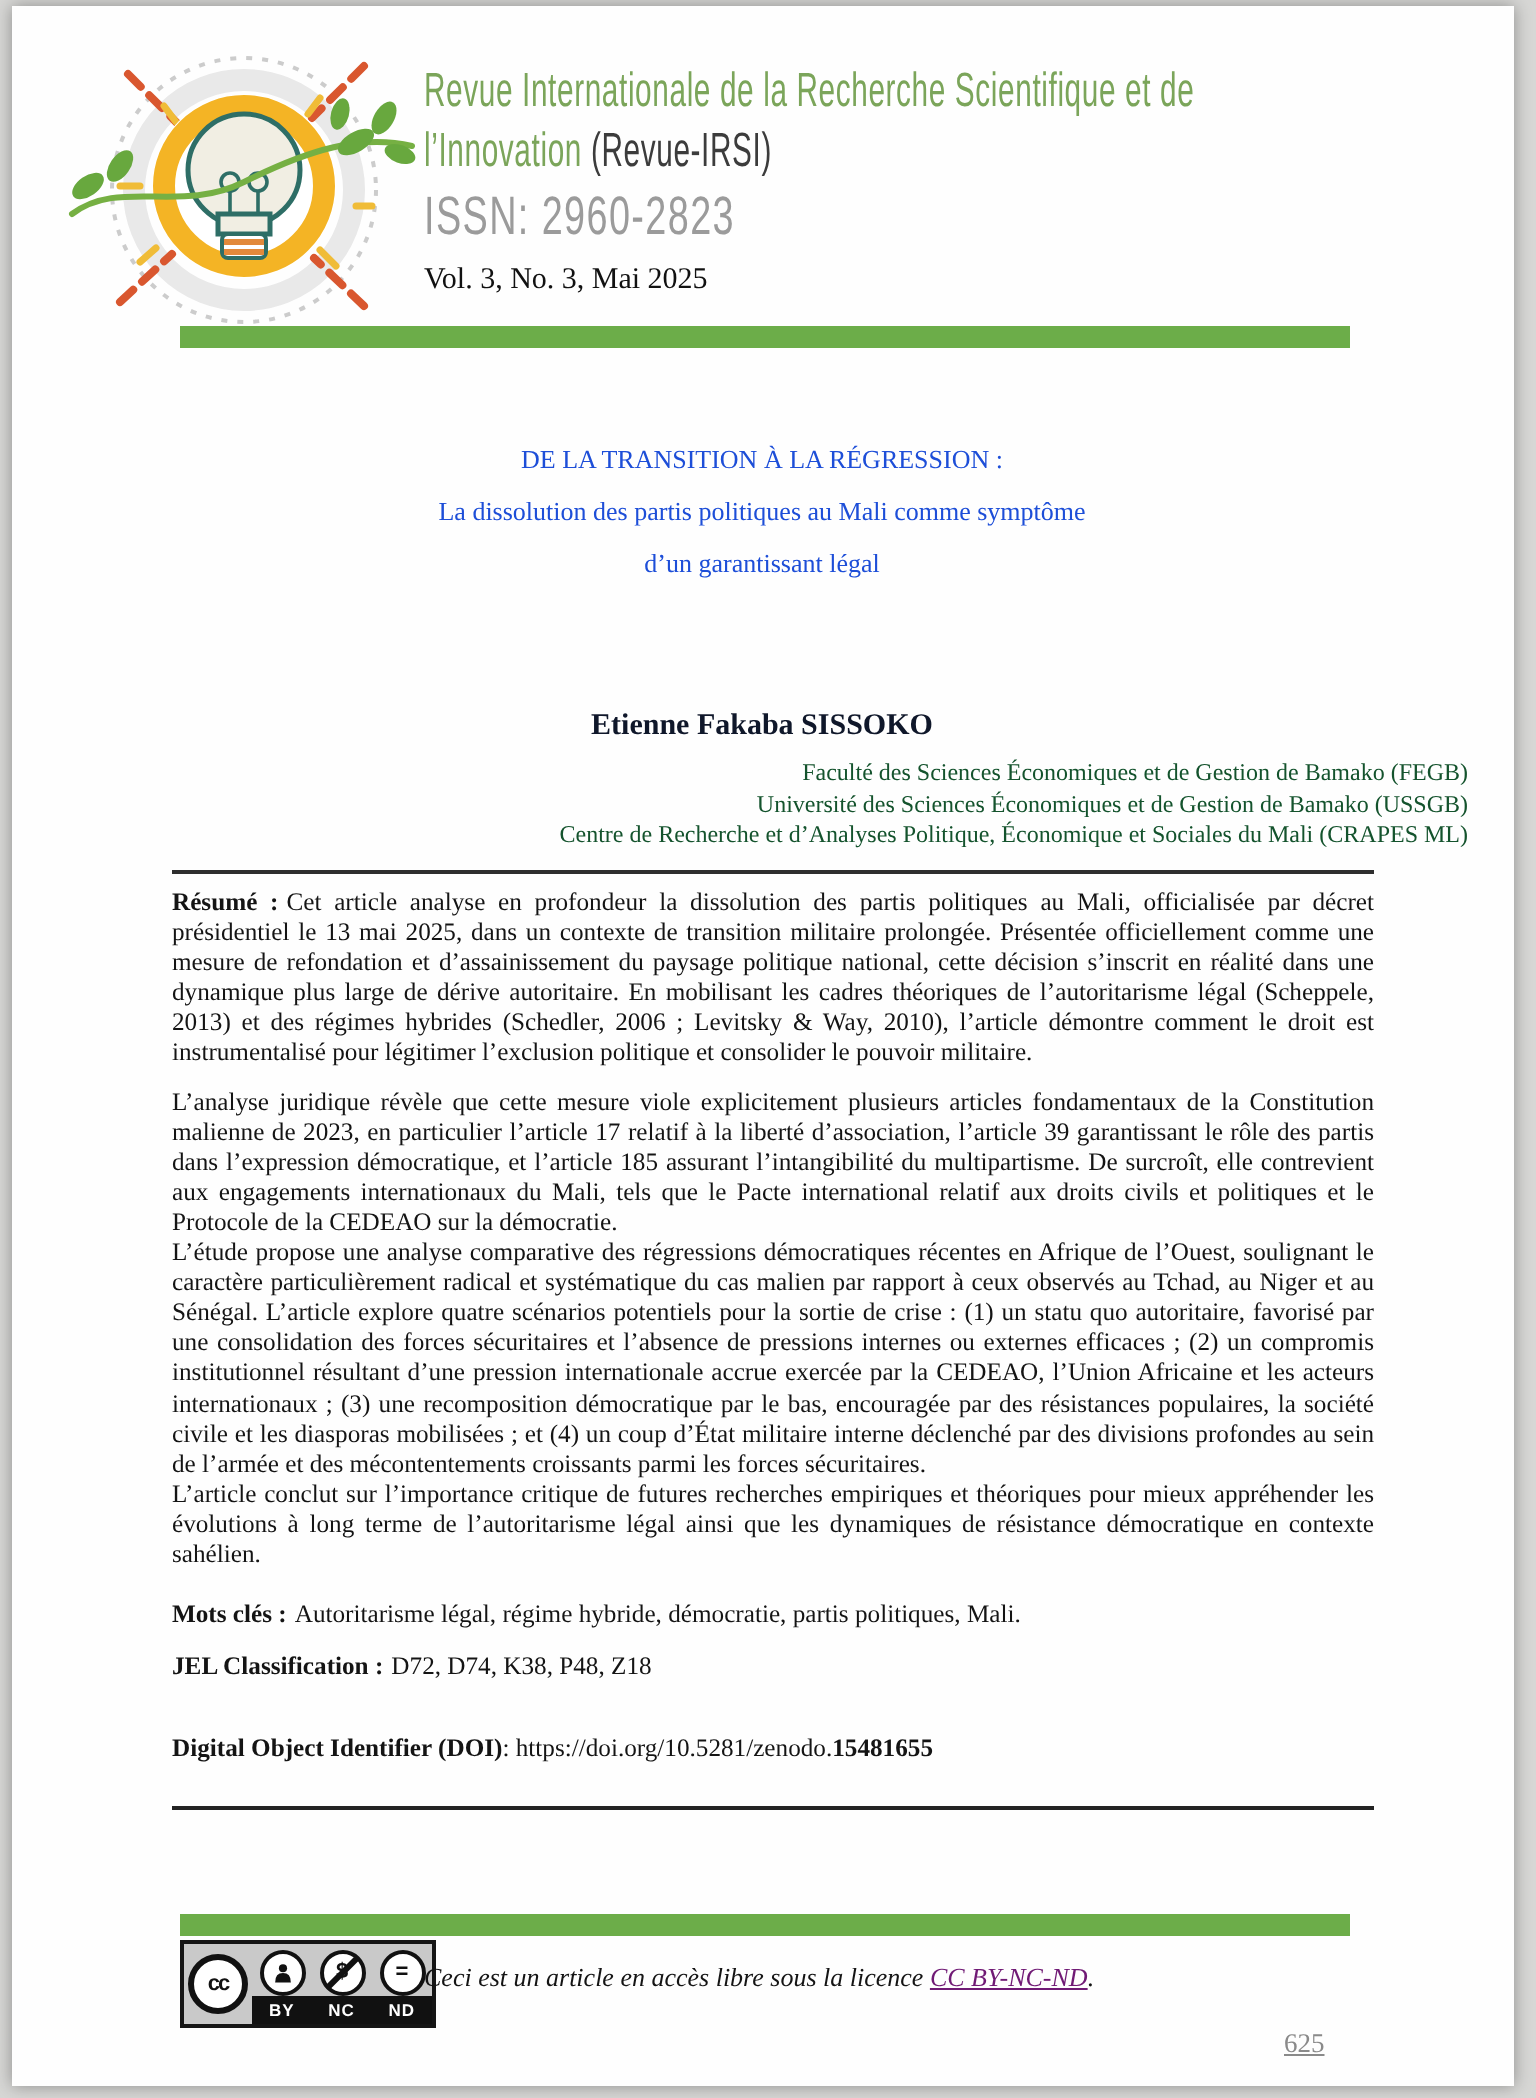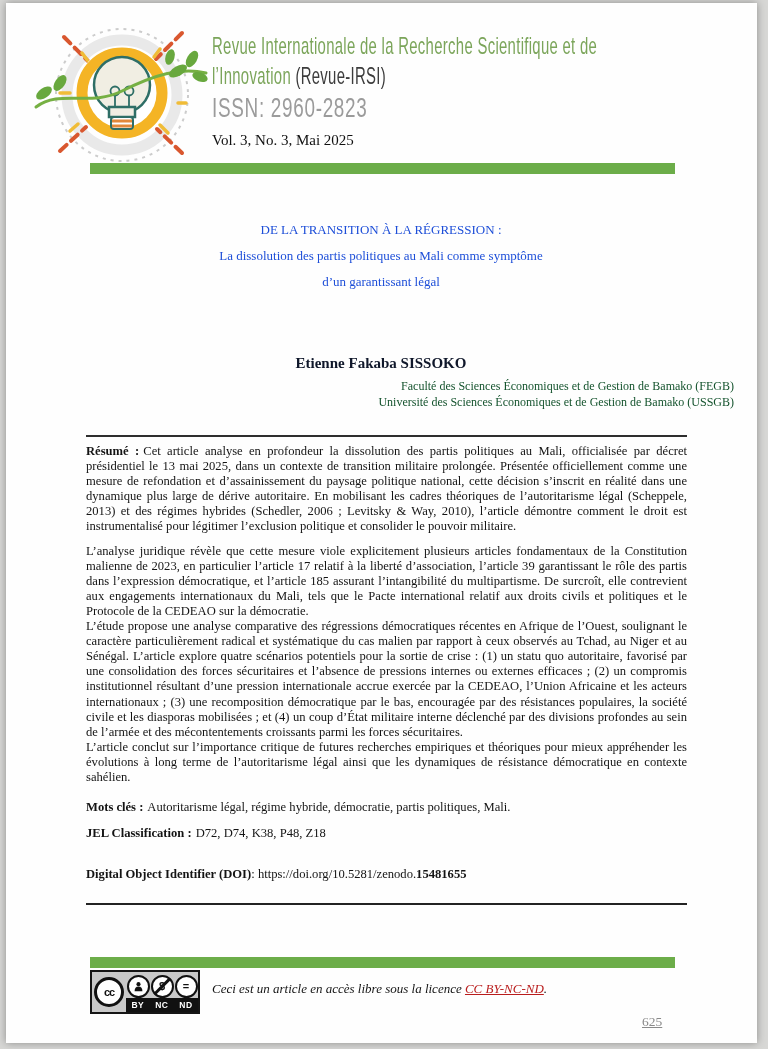--- a/index.html
+++ b/index.html
@@ -50,21 +50,21 @@
   .content p{margin:0;}
   .content p.sp{margin-bottom:9px;}
   .content p.sp2{margin-bottom:15px;}
   .lbl{font-weight:bold;margin-right:4px;}
   .kw{margin-bottom:11px !important;text-align:left;}
   .jel{margin-bottom:26px !important;text-align:left;}
   .doi{border-bottom:2px solid #232323;padding-bottom:21px;text-align:left;}
   .b{font-weight:bold;}
   
   .cc-badge{
-    position:absolute;left:84px;top:967px;width:110px;height:44px;
+    position:absolute;left:84px;top:967px;width:128px;height:44px;
     background:#c9c9c9;border:2px solid #151515;box-sizing:border-box;display:flex;
   }
   .cc-left{width:34px;display:flex;align-items:center;justify-content:center;}
   .cc-ring{
     width:24px;height:24px;border:3px solid #111;border-radius:50%;
     display:flex;align-items:center;justify-content:center;
     font-family:"Liberation Sans", sans-serif;font-weight:bold;font-size:11px;
     letter-spacing:-1px;color:#111;background:#fff;
   }
   .cc-cols{flex:1;display:flex;flex-direction:column;}
@@ -73,21 +73,21 @@
     width:19px;height:19px;border:2.5px solid #111;border-radius:50%;background:#fff;
     display:flex;align-items:center;justify-content:center;position:relative;
     font-family:"Liberation Sans", sans-serif;font-weight:bold;font-size:11px;color:#111;
   }
   .nc-slash{position:absolute;left:-2px;top:8px;width:22px;height:2.5px;background:#111;transform:rotate(-45deg);}
   .cc-labels{
     height:14px;background:#111;color:#fff;display:flex;align-items:center;justify-content:space-around;
     font-family:"Liberation Sans", sans-serif;font-weight:bold;font-size:8.5px;letter-spacing:.5px;
   }
   .license{position:absolute;left:206px;top:978px;font-style:italic;font-size:13px;color:#141414;}
-  .license a{color:#b91c1c;text-decoration:underline;}
+  .license a{color:#701a75;text-decoration:underline;}
   .pagenum{position:absolute;left:636px;top:1011px;font-size:13.5px;color:#8a8a8a;text-decoration:underline;}
 </style>
 </head>
 <body>
 
 <div class="page">
 
   <div class="logo">
     <svg viewBox="0 0 182 154" width="182" height="154">
       <circle cx="92" cy="76" r="66" fill="none" stroke="#cccccc" stroke-width="2" stroke-dasharray="3 5"></circle>
@@ -145,20 +145,21 @@
     <div>DE LA TRANSITION À LA RÉGRESSION :</div>
     <div>La dissolution des partis politiques au Mali comme symptôme</div>
     <div>d’un garantissant légal</div>
   </div>
 
   <div class="author">Etienne Fakaba SISSOKO</div>
 
   <div class="affils">
     <div>Faculté des Sciences Économiques et de Gestion de Bamako (FEGB)</div>
     <div>Université des Sciences Économiques et de Gestion de Bamako (USSGB)</div>
+    <div>Centre de Recherche et d’Analyses Politique, Économique et Sociales du Mali (CRAPES ML)</div>
   </div>
 
   <div class="rule"></div>
 
   <div class="content">
     <p class="sp"><span class="lbl">Résumé :</span><span>Cet article analyse en profondeur la dissolution des partis politiques au Mali, officialisée par décret présidentiel le 13 mai 2025, dans un contexte de transition militaire prolongée. Présentée officiellement comme une mesure de refondation et d’assainissement du paysage politique national, cette décision s’inscrit en réalité dans une dynamique plus large de dérive autoritaire. En mobilisant les cadres théoriques de l’autoritarisme légal (Scheppele, 2013) et des régimes hybrides (Schedler, 2006 ; Levitsky &amp; Way, 2010), l’article démontre comment le droit est instrumentalisé pour légitimer l’exclusion politique et consolider le pouvoir militaire.</span></p>
     <p>L’analyse juridique révèle que cette mesure viole explicitement plusieurs articles fondamentaux de la Constitution malienne de 2023, en particulier l’article 17 relatif à la liberté d’association, l’article 39 garantissant le rôle des partis dans l’expression démocratique, et l’article 185 assurant l’intangibilité du multipartisme. De surcroît, elle contrevient aux engagements internationaux du Mali, tels que le Pacte international relatif aux droits civils et politiques et le Protocole de la CEDEAO sur la démocratie.</p>
     <p>L’étude propose une analyse comparative des régressions démocratiques récentes en Afrique de l’Ouest, soulignant le caractère particulièrement radical et systématique du cas malien par rapport à ceux observés au Tchad, au Niger et au Sénégal. L’article explore quatre scénarios potentiels pour la sortie de crise : (1) un statu quo autoritaire, favorisé par une consolidation des forces sécuritaires et l’absence de pressions internes ou externes efficaces ; (2) un compromis institutionnel résultant d’une pression internationale accrue exercée par la CEDEAO, l’Union Africaine et les acteurs internationaux ; (3) une recomposition démocratique par le bas, encouragée par des résistances populaires, la société civile et les diasporas mobilisées ; et (4) un coup d’État militaire interne déclenché par des divisions profondes au sein de l’armée et des mécontentements croissants parmi les forces sécuritaires.</p>
     <p class="sp2">L’article conclut sur l’importance critique de futures recherches empiriques et théoriques pour mieux appréhender les évolutions à long terme de l’autoritarisme légal ainsi que les dynamiques de résistance démocratique en contexte sahélien.</p>
 

